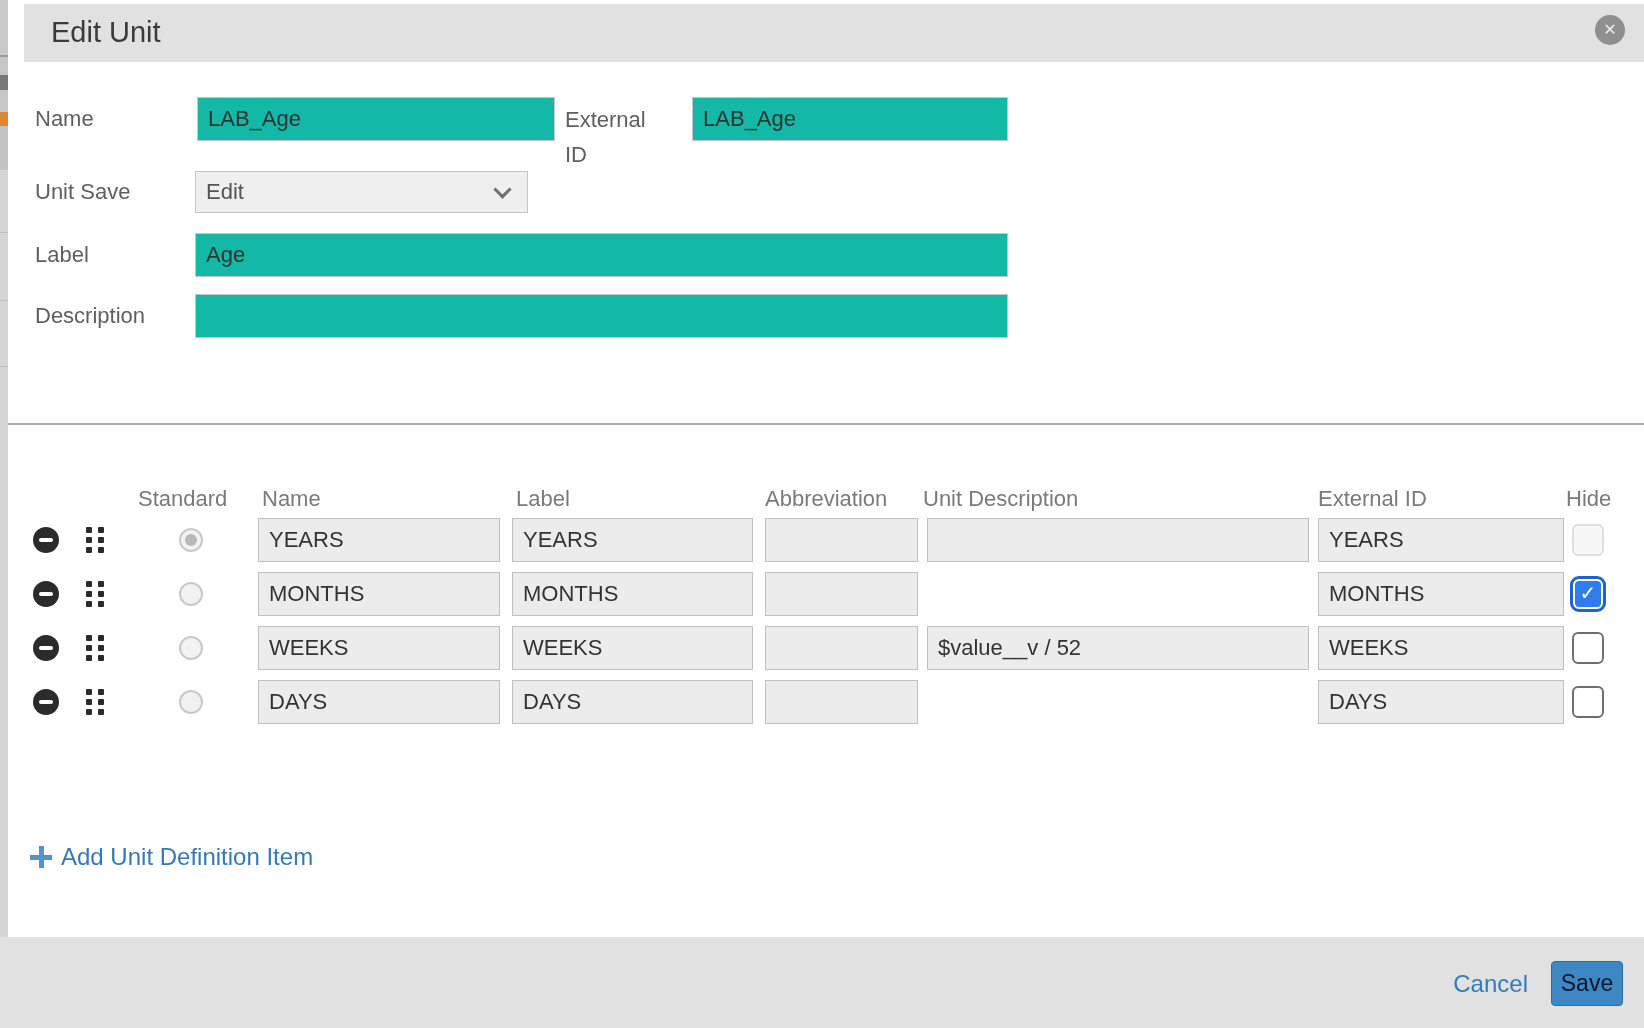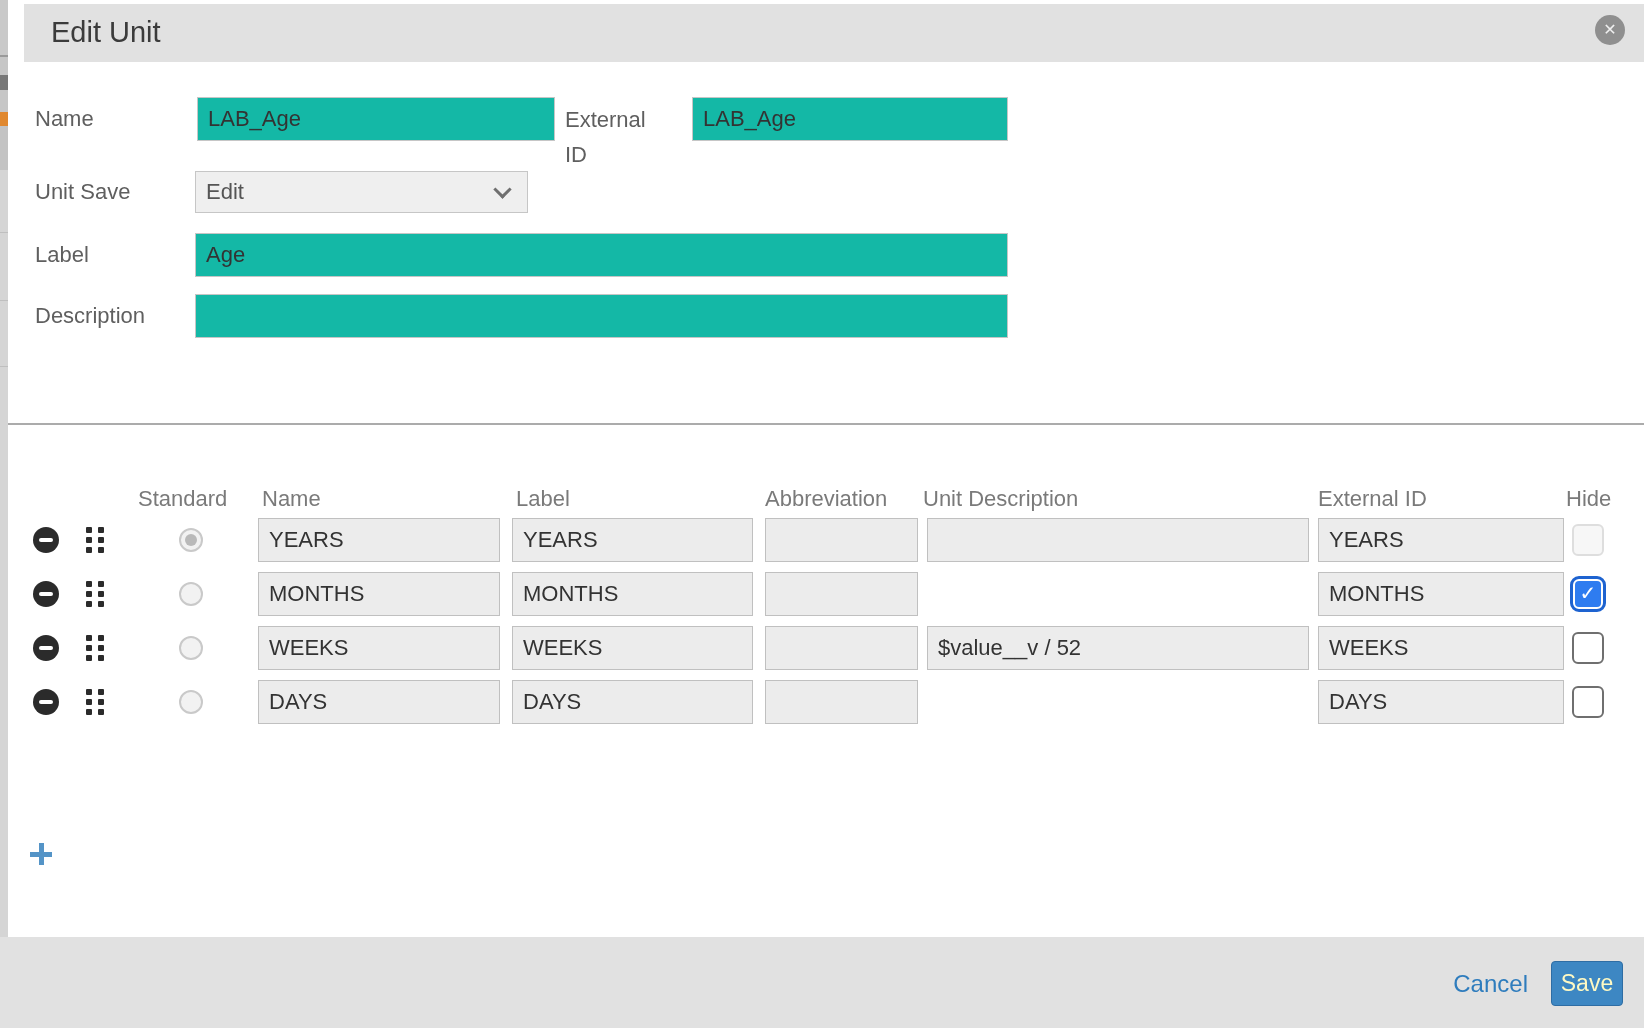--- a/index.html
+++ b/index.html
@@ -74,21 +74,21 @@
   .plus { position:relative; width:22px; height:22px; }
   .plus::before { content:""; position:absolute; left:8.5px; top:0; width:5px; height:22px; background:#5494c7; }
   .plus::after  { content:""; position:absolute; left:0; top:8.5px; width:22px; height:5px; background:#5494c7; }
   .add-text { font-size:24px; color:#337ab7; }
 
   
   .modal-footer { position:absolute; left:0; right:0; top:937px; height:91px; background:#e1e1e1; }
   .cancel-link { position:absolute; right:116px; top:24px; height:45px; line-height:45px;
                  font-size:24px; color:#2e7cbd; cursor:pointer; }
   .save-btn { position:absolute; right:21px; top:24px; width:72px; height:45px; background:#3d87c3;
-              border:1px solid #2e6da4; border-radius:4px; color:#fef9c3; font-size:23px;
+              border:1px solid #2e6da4; border-radius:4px; color:#0f172a; font-size:23px;
               font-family:inherit; cursor:pointer; }
 </style>
 </head>
 <body>
 
 <div id="app">
 
   <div class="strip">
     <div class="seg" style="top:0;height:55px;background:#c9c9c9"></div>
     <div class="seg" style="top:55px;height:2px;background:#9a9a9a"></div>
@@ -216,20 +216,21 @@
     <div class="radio"></div>
     <input class="cell c-name" value="DAYS" style="">
     <input class="cell c-label" value="DAYS" style="">
     <input class="cell c-abbr" style="">
     <input class="cell c-extid" value="DAYS" style="">
     <div class="cb unchecked"></div>
   </div>
 
   <div class="add-link">
     <span class="plus"></span>
+    <span class="add-text">Add Unit Definition Item</span>
   </div>
 
   <div class="modal-footer">
     <span class="cancel-link">Cancel</span>
     <button class="save-btn">Save</button>
   </div>
 
 </div>
 
 </body></html>

